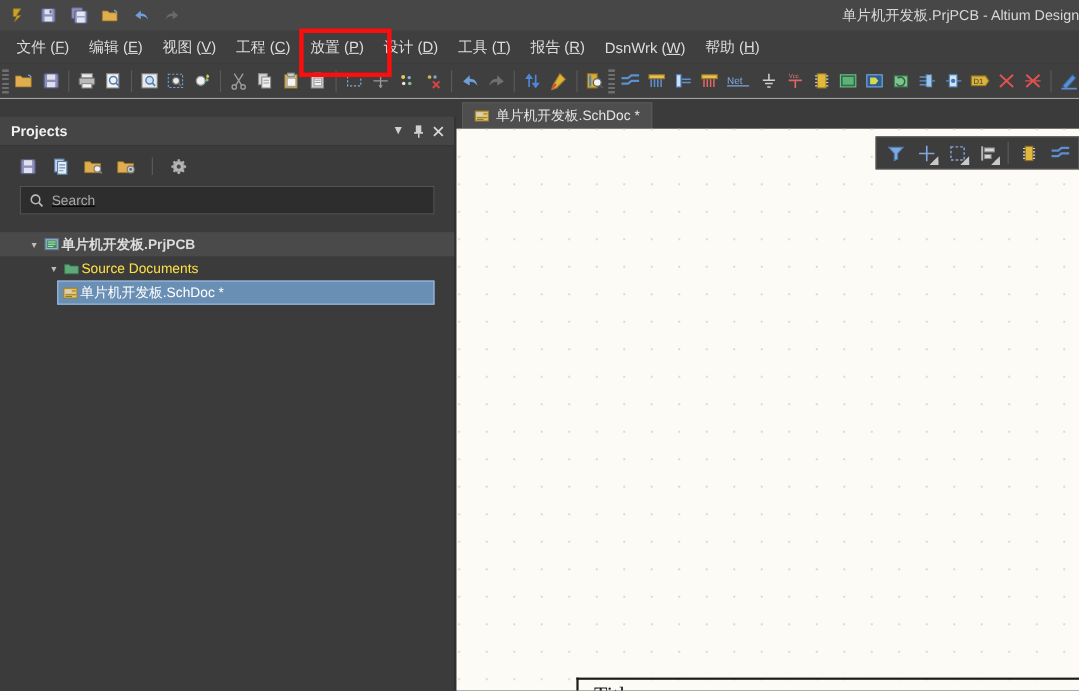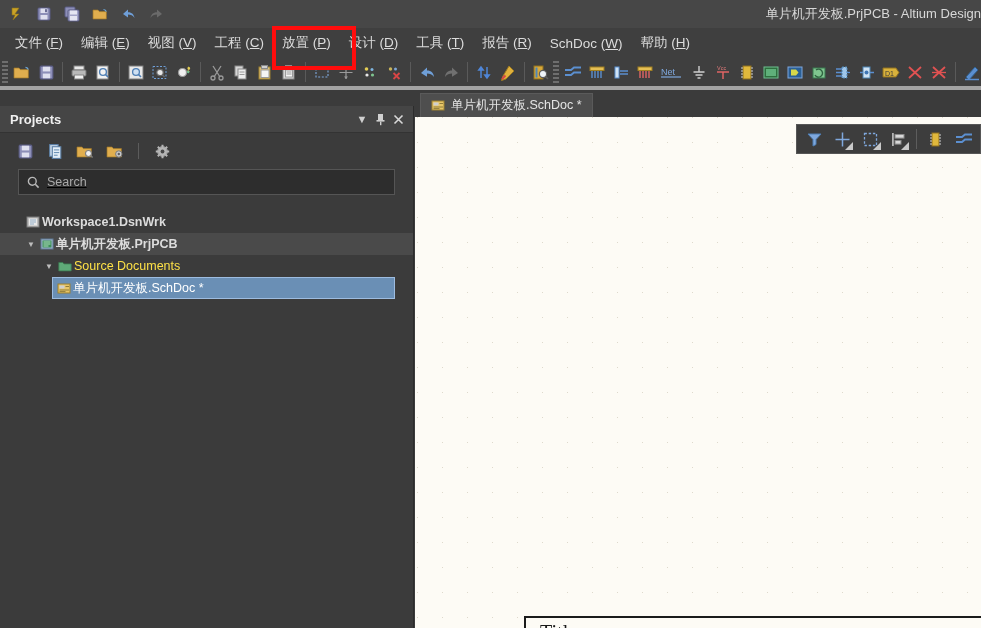--- a/index.html
+++ b/index.html
@@ -52,21 +52,21 @@
     border: 4px solid #ff0d0d;
     pointer-events: none;
     z-index: 50;
   }
 
   
   .toolbar {
     position: absolute; left: 0; top: 58px; width: 981px; height: 32px;
     background: #3f3f3f;
     display: flex; align-items: center;
-    border-bottom: 4px solid #a3a3a3;
+    border-bottom: 1px solid #a3a3a3;
     padding-left: 2px;
     overflow: hidden;
   }
   .tb-btn {
     width: 24px; height: 26px;
     display: flex; align-items: center; justify-content: center;
     flex: 0 0 auto;
   }
   .tb-btn.wide { width: 30px; }
   .tb-sep {
@@ -247,21 +247,21 @@
 
   <div class="menubar">
     <div class="menu-item"><span>文件</span> (<u>F</u>)</div>
     <div class="menu-item"><span>编辑</span> (<u>E</u>)</div>
     <div class="menu-item"><span>视图</span> (<u>V</u>)</div>
     <div class="menu-item"><span>工程</span> (<u>C</u>)</div>
     <div class="menu-item menu-hl"><span>放置</span> (<u>P</u>)</div>
     <div class="menu-item"><span>设计</span> (<u>D</u>)</div>
     <div class="menu-item"><span>工具</span> (<u>T</u>)</div>
     <div class="menu-item"><span>报告</span> (<u>R</u>)</div>
-    <div class="menu-item"><span>SchDoc</span> (<u>W</u>)</div>
+    <div class="menu-item"><span>DsnWrk</span> (<u>W</u>)</div>
     <div class="menu-item"><span>帮助</span> (<u>H</u>)</div>
   </div>
   <div class="redbox"></div>
 
   <div class="toolbar">
     <div class="tb-grip"></div>
 
     <div class="tb-btn">
       <svg width="18" height="17" viewBox="0 0 18 17">
           <path d="M1 4 h5 l1.4 1.6 h8 v8.4 h-14.4 z" fill="#e0ae4e" stroke="#9e7526" stroke-width="0.7"></path>
@@ -588,31 +588,20 @@
           <svg width="13" height="13" viewBox="0 0 13 13">
               <circle cx="5.3" cy="5.3" r="3.9" fill="none" stroke="#b9b9b9" stroke-width="1.4"></circle>
               <line x1="8.3" y1="8.3" x2="11.6" y2="11.6" stroke="#b9b9b9" stroke-width="1.6"></line>
             </svg>
         </span>
         <input class="search-input" type="text" placeholder="Search" style="">
       </div>
     </div>
 
     <div class="tree">
-      <div class="tree-row">
-        <span class="tw-toggle"></span>
-        <span class="tw-icon">
-          <svg width="14" height="14" viewBox="0 0 14 14">
-              <rect x="1" y="2" width="12" height="10" fill="#bdbdbd" stroke="#7a7a7a"></rect>
-              <rect x="3" y="3.5" width="8" height="7" fill="#e8e8e8"></rect>
-              <path d="M4 5 h6 M4 7 h6 M4 9 h4" stroke="#8aa8c4" stroke-width="0.9"></path>
-            </svg>
-        </span>
-        <span class="bold">Workspace1.DsnWrk</span>
-      </div>
 
       <div class="tree-row hover indent1">
         <span class="tw-toggle">▼</span>
         <span class="tw-icon">
           <svg width="14" height="14" viewBox="0 0 14 14">
               <rect x="1" y="2" width="12" height="10" fill="#9fb5cc" stroke="#5f7a96"></rect>
               <rect x="2.5" y="3.5" width="9" height="7" fill="#3d8f5a"></rect>
               <path d="M3.5 5 h7 M3.5 7 h7 M3.5 9 h5" stroke="#bfe8cc" stroke-width="0.9"></path>
             </svg>
         </span>

